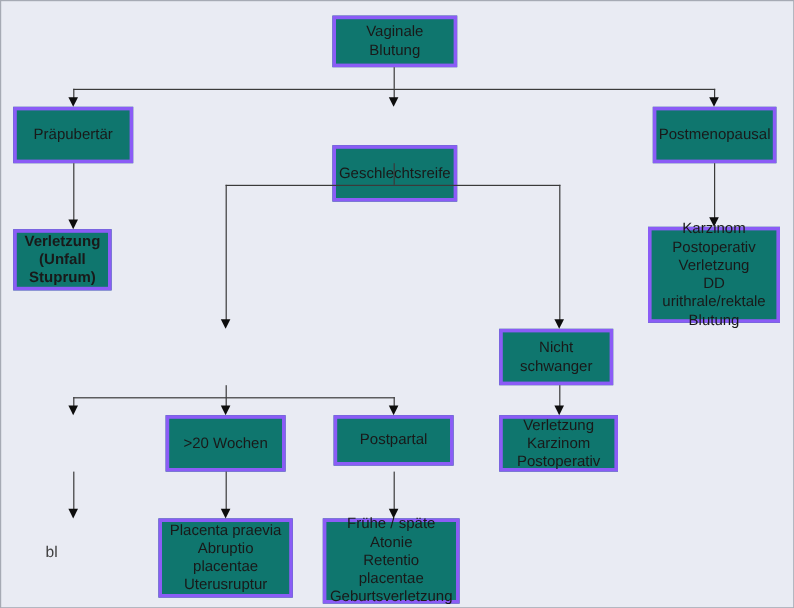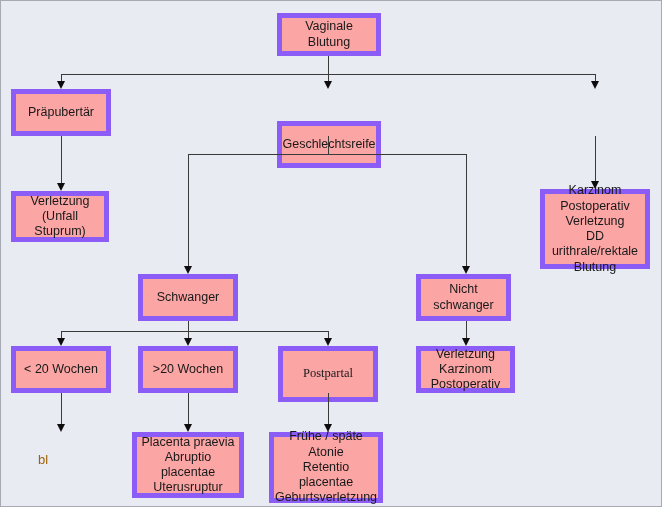--- a/index.html
+++ b/index.html
@@ -7,77 +7,76 @@
     position:relative;
     width:662px;height:507px;
     background:#e9ebf3;
     border:1px solid #a6aab4;
     box-sizing:border-box;
     font-family:"Liberation Sans", sans-serif;
     overflow:hidden;
   }
   .node{
     position:absolute;
-    background:#fca5a5;
-    border:5px solid #8b5cf6;
+    background:#0f766e;
+    border:3px solid #8b5cf6;
     box-sizing:border-box;
     display:flex;align-items:center;justify-content:center;
     text-align:center;
     font-size:12.5px;line-height:1.22;
     color:#191919;
     white-space:pre-line;
     padding:14px 3px;
   }
   .vline,.hline{position:absolute;background:#3a3a3a;}
   .vline{width:1px;}
   .hline{height:1px;}
   .arrow-down{
     position:absolute;width:0;height:0;
     border-left:4.5px solid transparent;
     border-right:4.5px solid transparent;
     border-top:8px solid #0d0d0d;
   }
   .watermark{
     position:absolute;left:37px;top:451px;
-    color:#a16207;font-size:13px;pointer-events:none;
+    color:#404040;font-size:13px;pointer-events:none;
   }
   
   #n-root{left:276px;top:12px;width:104px;height:43px;}
   #n-praepubertaer{left:10px;top:88px;width:100px;height:47px;text-align:center;}
   #n-geschlechtsreife{left:276px;top:88px;width:104px;height:47px;margin-top:32px;}
   #n-postmenopausal{left:543px;top:88px;width:103px;height:47px;}
-  #n-verletzung-unfall{left:10px;top:190px;width:98px;height:51px;}
+  #n-verletzung-unfall{left:10px;top:190px;width:82px;height:51px;font-weight:bold;}
   #n-postmeno-folgen{left:539px;top:188px;width:110px;height:80px;}
   #n-schwanger{left:137px;top:273px;width:100px;height:47px;}
   #n-nicht-schwanger{left:415px;top:273px;width:95px;height:47px;}
   #n-unter-20{left:10px;top:345px;width:100px;height:47px;}
   #n-ueber-20{left:137px;top:345px;width:100px;height:47px;}
-  #n-postpartal{left:277px;top:345px;width:100px;height:56px;font-family:Liberation Serif, serif;}
+  #n-postpartal{left:277px;top:345px;width:100px;height:42px;}
   #n-nicht-schwanger-folgen{left:415px;top:345px;width:99px;height:47px;}
   #n-unter-20-folgen{left:10px;top:431px;width:101px;height:63px;}
   #n-ueber-20-folgen{left:131px;top:431px;width:112px;height:66px;}
   #n-postpartal-folgen{left:268px;top:431px;width:114px;height:71px;}
 </style>
 </head>
 <body>
 
 <div id="stage">
 
   <div class="node" id="n-root">Vaginale Blutung</div>
   <div class="node" id="n-praepubertaer">Präpubertär</div>
   <div class="node" id="n-geschlechtsreife">Geschlechtsreife</div>
+  <div class="node" id="n-postmenopausal">Postmenopausal</div>
   <div class="node" id="n-verletzung-unfall">Verletzung (Unfall Stuprum)</div>
   <div class="node" id="n-postmeno-folgen">Karzinom
 Postoperativ
 Verletzung
 DD urithrale/rektale
 Blutung</div>
-  <div class="node" id="n-schwanger">Schwanger</div>
   <div class="node" id="n-nicht-schwanger">Nicht schwanger</div>
-  <div class="node" id="n-unter-20">&lt; 20 Wochen</div>
   <div class="node" id="n-ueber-20">&gt;20 Wochen</div>
   <div class="node" id="n-postpartal">Postpartal</div>
   <div class="node" id="n-nicht-schwanger-folgen">Verletzung
 Karzinom
 Postoperativ</div>
   <div class="node" id="n-postpartal-folgen">Frühe / späte
 Atonie
 Retentio placentae
 Geburtsverletzung</div>
   <div class="node" id="n-ueber-20-folgen">Placenta praevia

